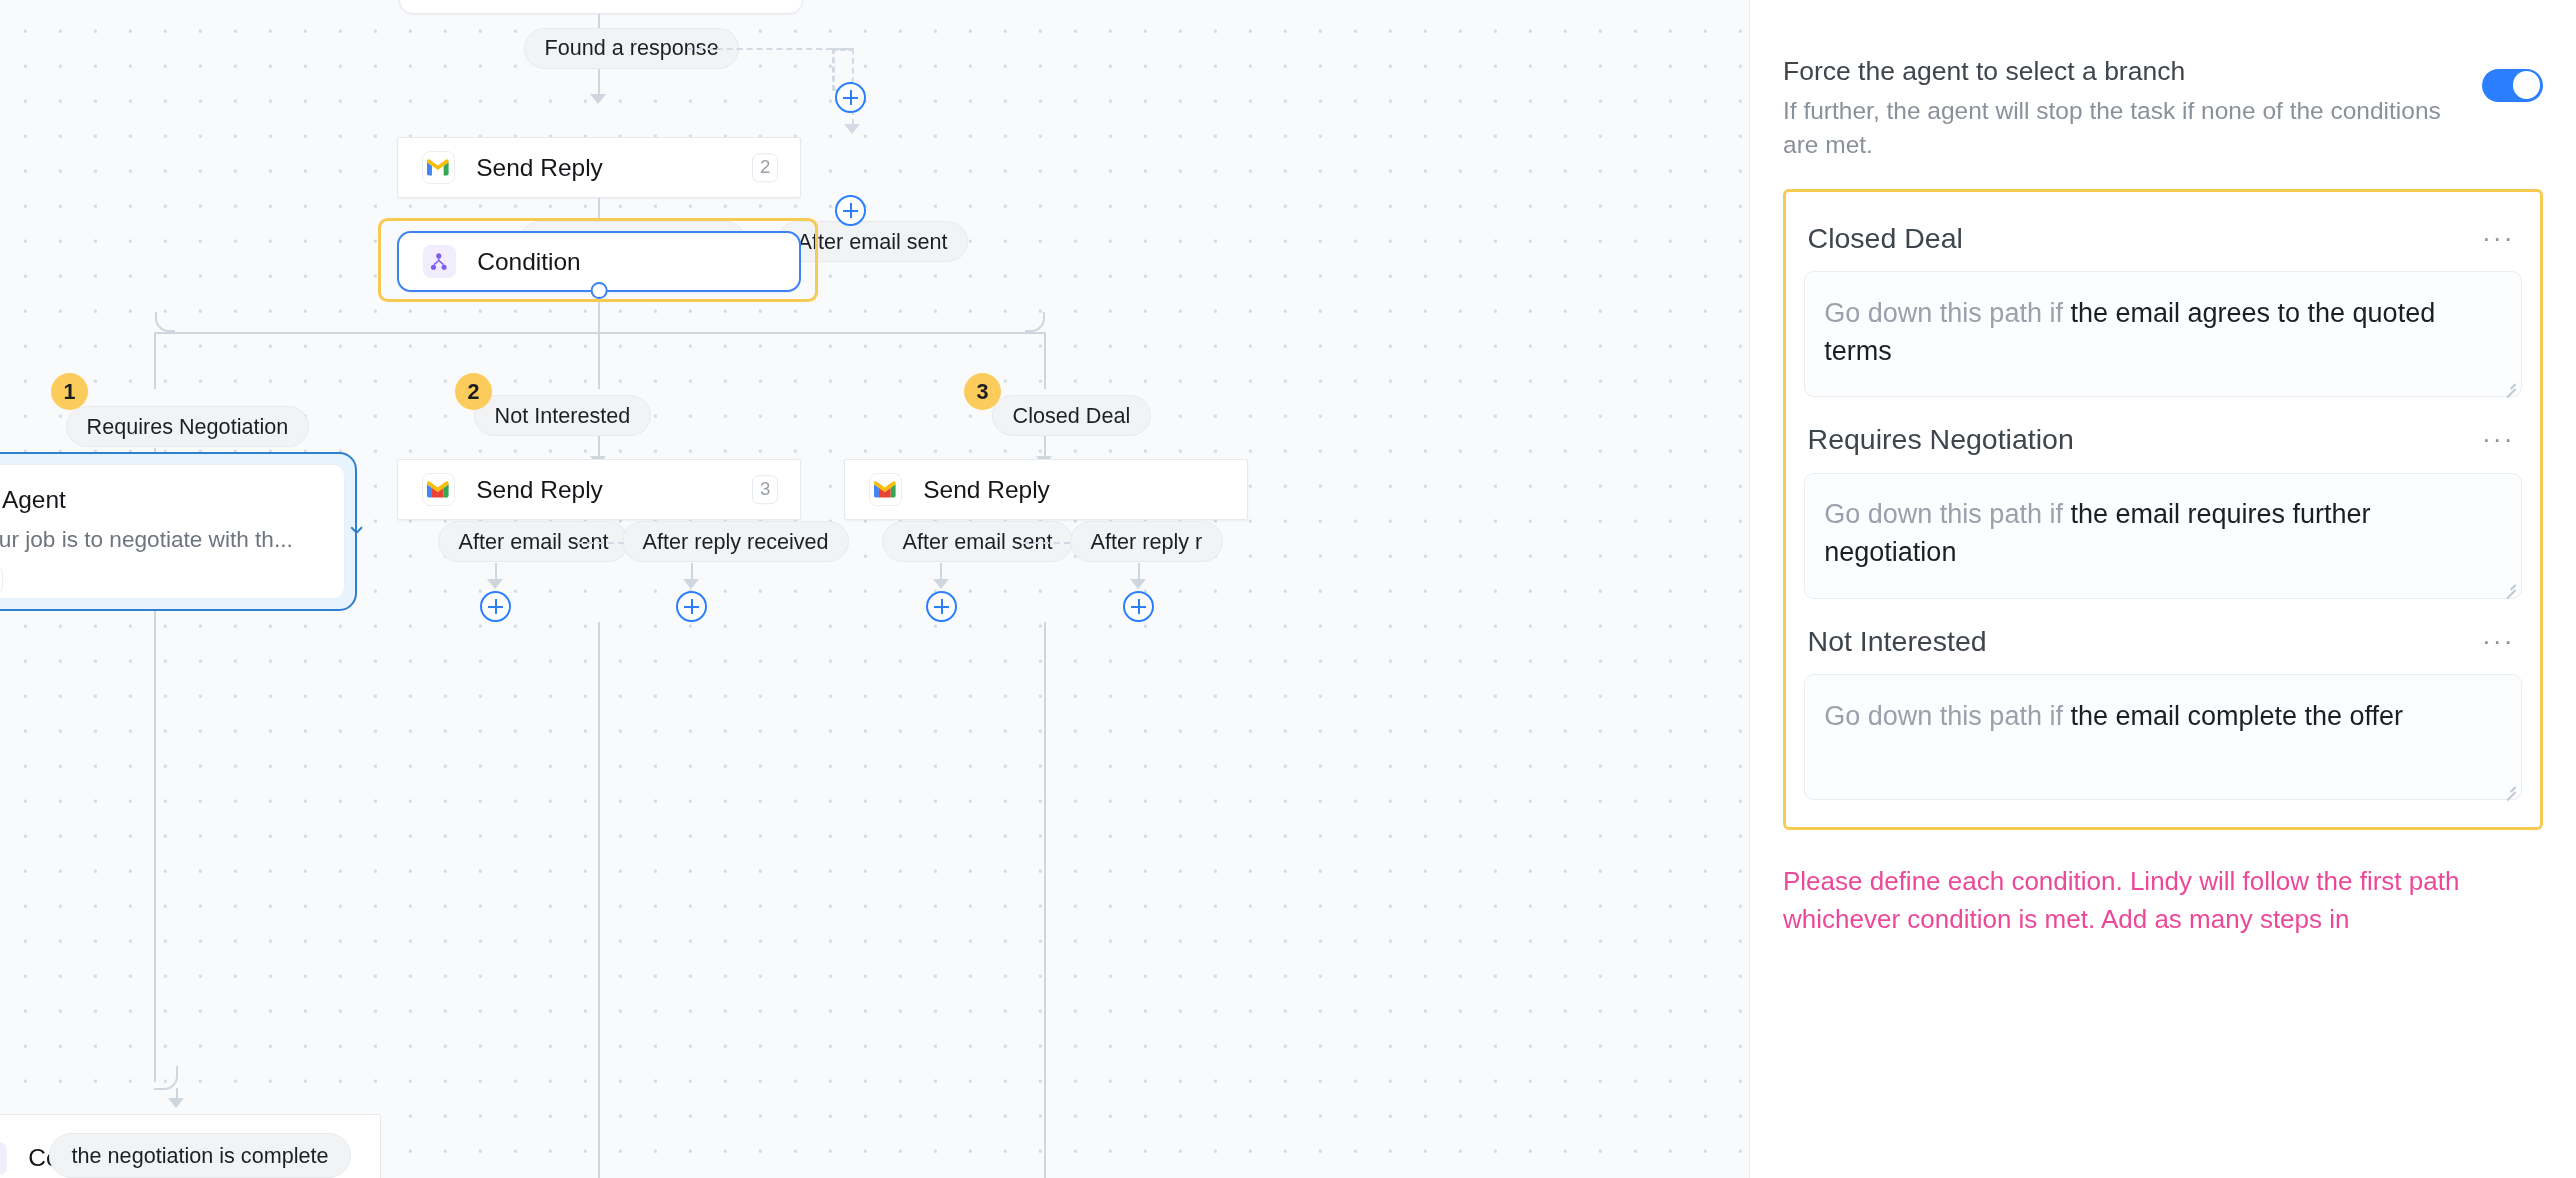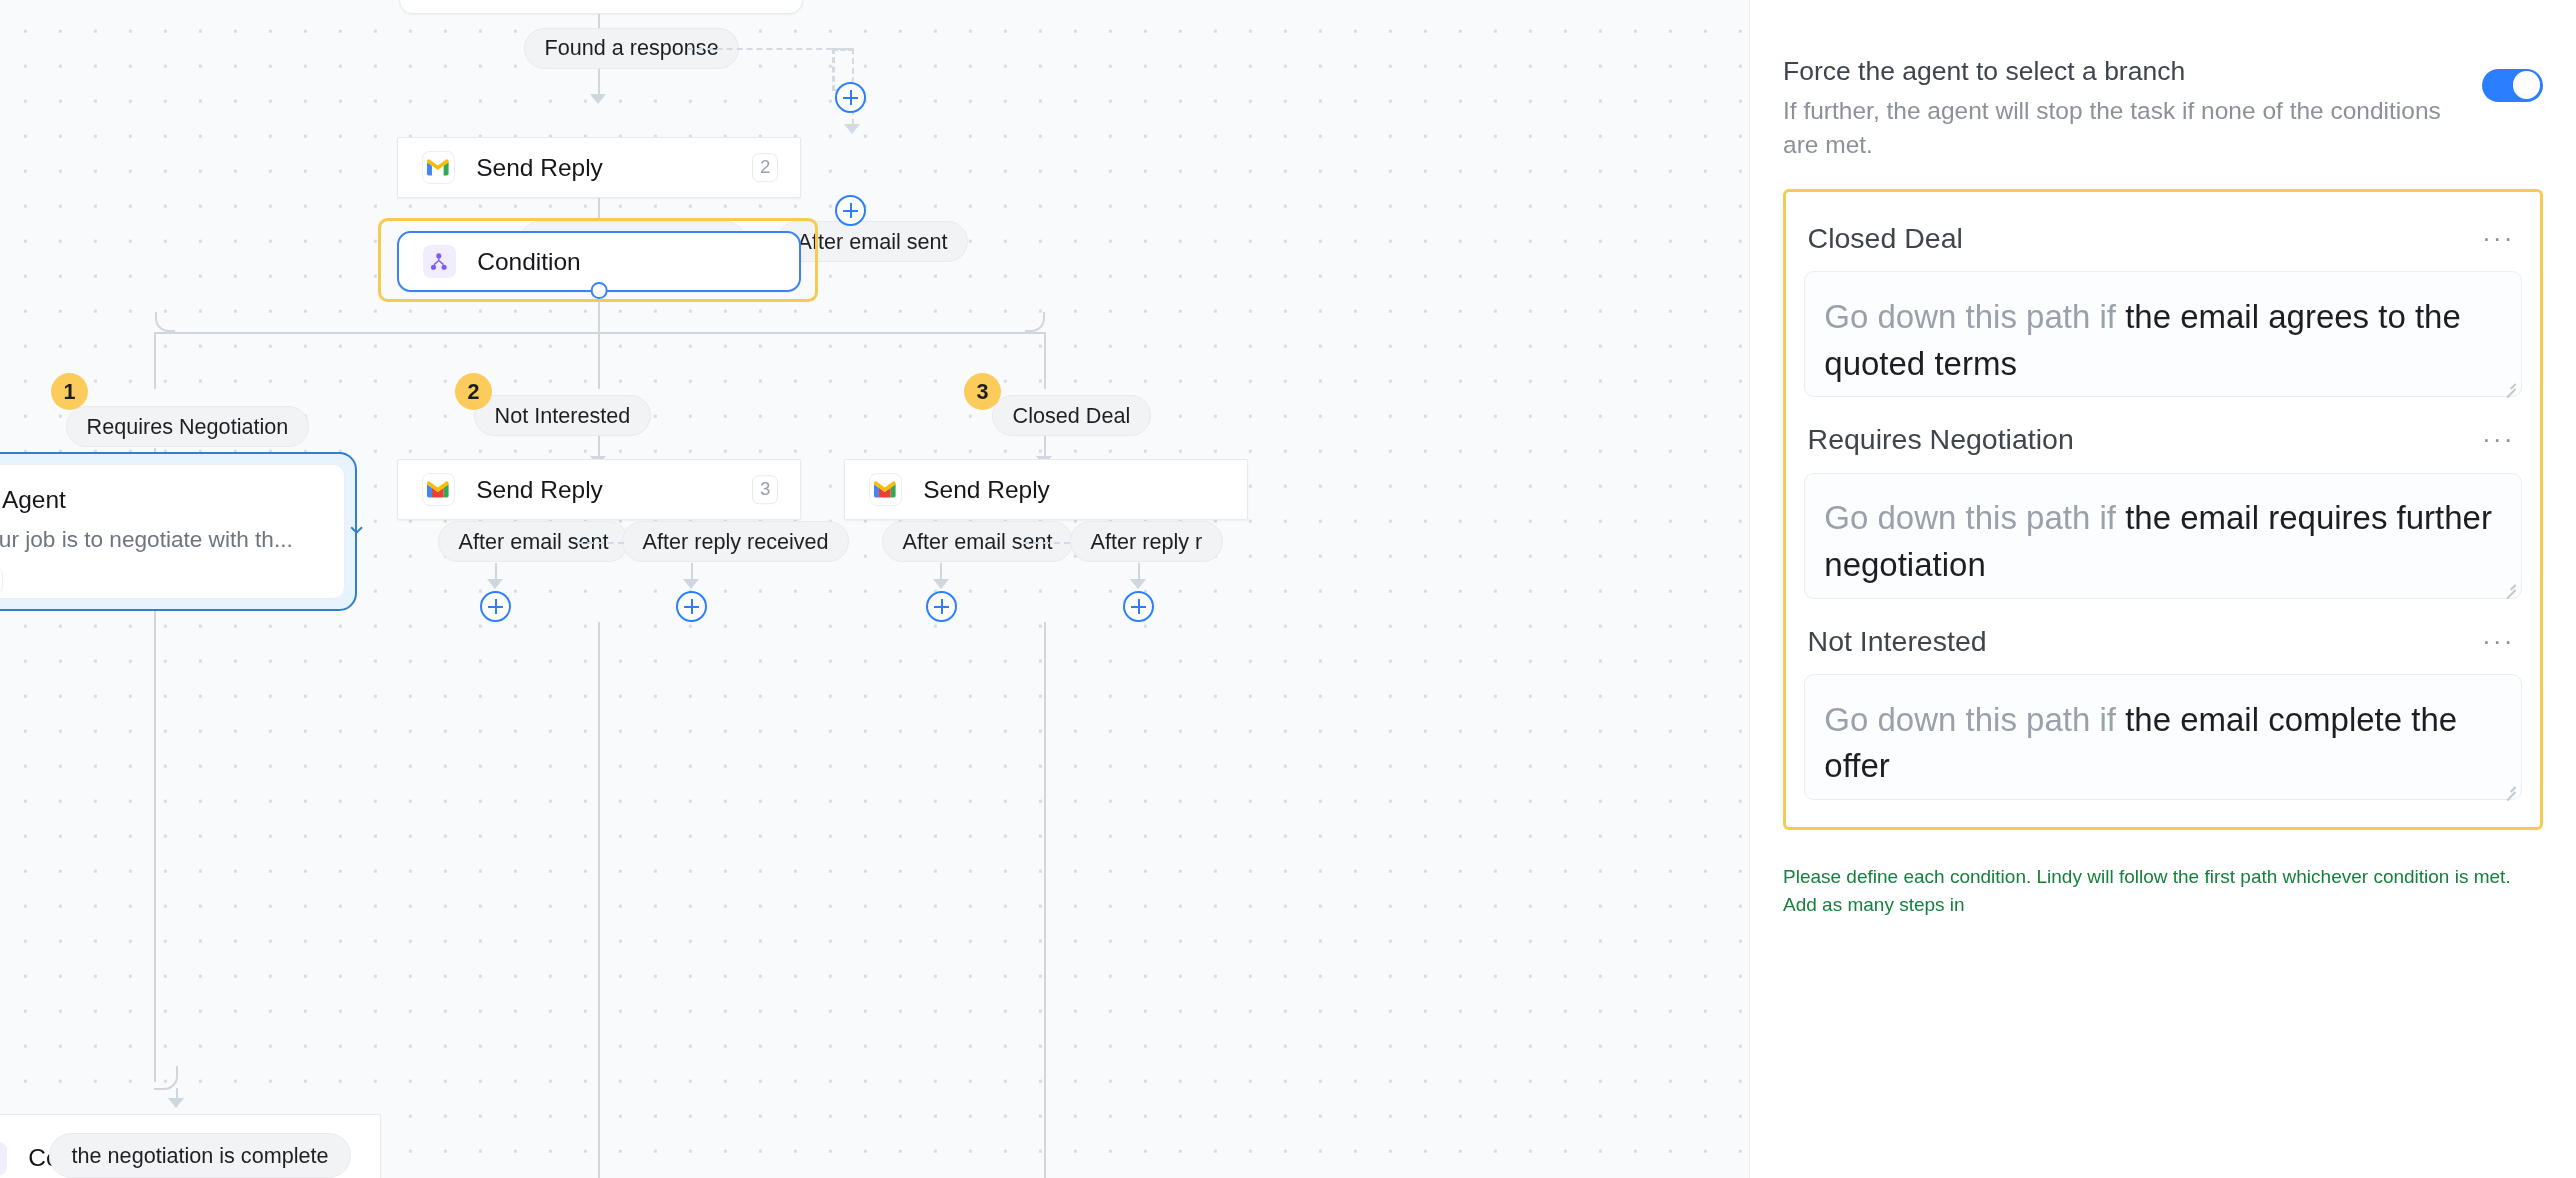--- a/index.html
+++ b/index.html
@@ -202,40 +202,40 @@
     font-size: 26.5px; color: #8b919a; letter-spacing: 2px;
     line-height: 1; padding: 5.9px 3.9px;
   }
   .cond-box {
     border: 1px solid #e9ecf0;
     border-radius: 9.8px;
     background: #fcfdfe;
     height: 126px;
     padding: 21.6px 19.6px;
     position: relative;
-    font-size: 33px; line-height: 1.42;
+    font-size: 27px; line-height: 1.42;
   }
   .cond-box .prefix { color: #9aa1ab; }
   .cond-box .value { color: #1b1e23; }
   .resize-grip {
     position: absolute; right: 4.9px; bottom: 3.9px;
     width: 13.7px; height: 13.7px;
     color: #b9bfc7; font-size: 15.7px; line-height: 13.7px;
   }
   .resize-grip::before,
   .resize-grip::after {
     content:""; position: absolute; right: 1px;
     height: 1.5px; background: #c3c9d1; transform: rotate(-45deg);
     transform-origin: right bottom;
   }
   .resize-grip::before { bottom: 2.9px; width: 11.8px; }
   .resize-grip::after  { bottom: 7.9px; width: 6.9px; }
 
   .panel-footnote {
-    font-size: 19px; color: #15803d; line-height: 1.45;
+    font-size: 26px; color: #ec4899; line-height: 1.45;
     margin-top: 33px;
   }
 </style>
 </head>
 <body>
 
 <div id="app">
 
   <div class="canvas">
 

